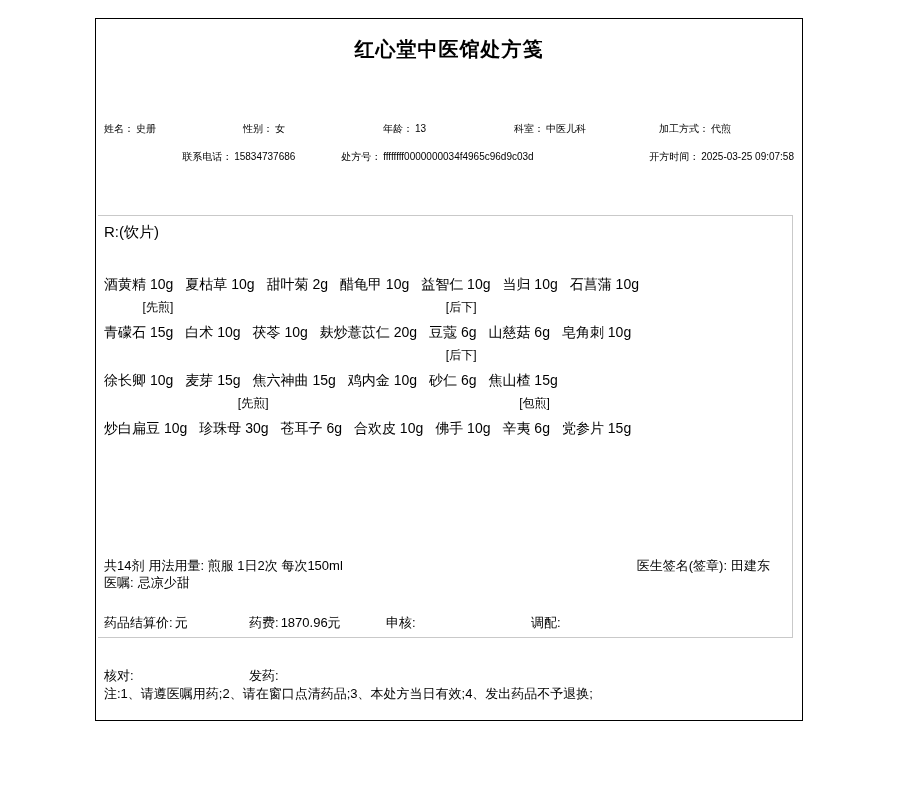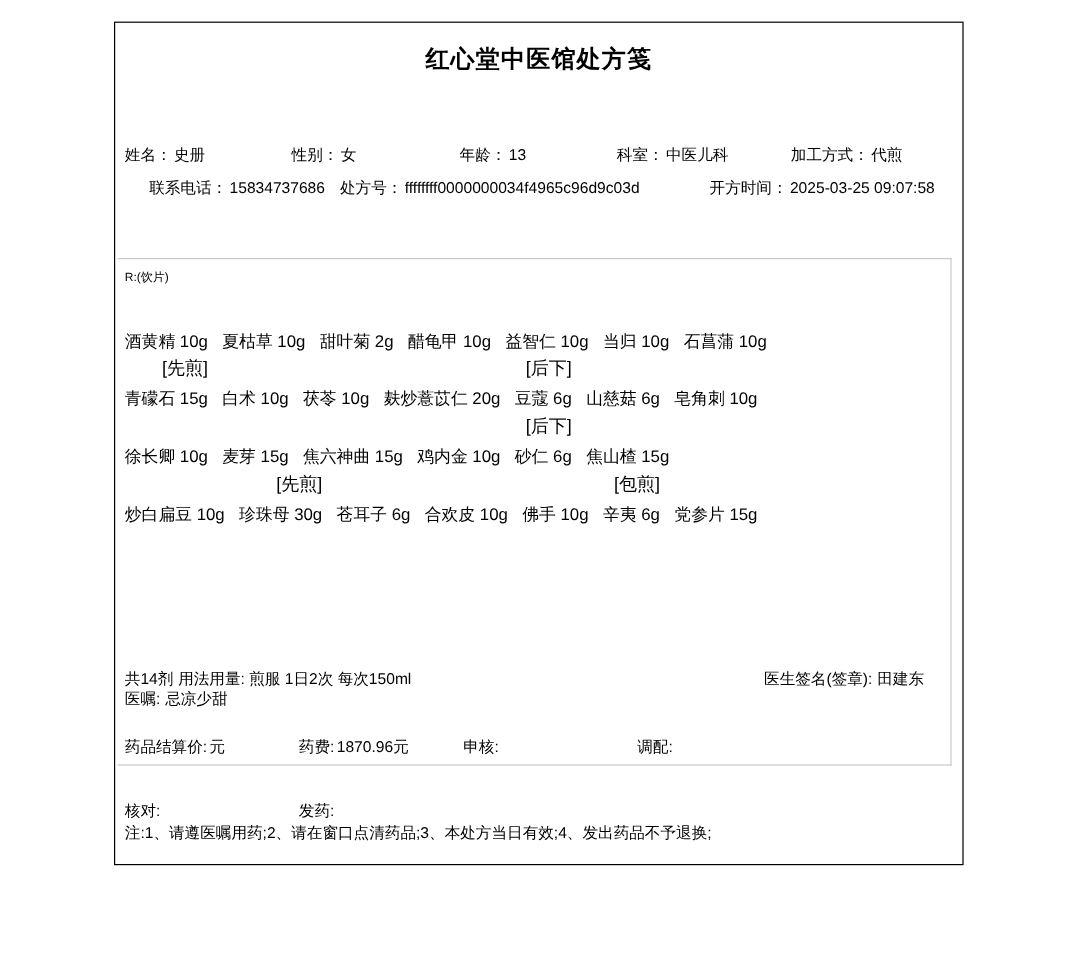--- a/index.html
+++ b/index.html
@@ -5,37 +5,37 @@
   * { margin:0; padding:0; box-sizing:border-box; }
   html,body { width:900px; height:800px; background:#ffffff; font-family:"Liberation Sans", sans-serif; color:#000; }
   .canvas { position:relative; width:812px; height:800px; background:#fff; overflow:hidden; }
 
   .sheet { position:absolute; left:95px; top:18px; width:708px; height:703px;
            border:1px solid #000; background:#fff; }
 
   .title { position:absolute; top:17px; left:0; right:0; text-align:center;
            font-size:20px; font-weight:bold; letter-spacing:1px; }
 
-  .prow { position:absolute; left:8px; right:23px; display:flex; font-size:13px; line-height:16px; white-space:nowrap; }
+  .prow { position:absolute; left:8px; right:8px; display:flex; font-size:10px; line-height:16px; white-space:nowrap; }
   .prow-1 { top:102px; }
   .prow-2 { top:130px;justify-content:flex-end; }
   .field { display:inline-block; white-space:nowrap; }
   .fvalue { margin-left:2px; }
 
   .rx-table { position:absolute; left:2px; top:196px; width:695px; height:423px; display:flex; }
   .diag-cell { width:145px; border:1px solid #c9c9c9; padding:7px 12px 6px 5px;
                font-size:13px; line-height:18px; }
   .rx-cell { flex:1; border:1px solid #c9c9c9; border-left:none; position:relative;
              padding:6px 0 0 6px; }
-  .rx-header { font-size:10px; height:22px; line-height:20px; }
+  .rx-header { font-size:15px; height:22px; line-height:20px; }
 
   .rx-row { display:flex; gap:12px; align-items:flex-end; }
   .med-block { display:inline-flex; flex-direction:column; white-space:nowrap;text-align:center; }
   .med-note { height:22px; display:flex; align-items:flex-end; justify-content:flex-end;
-              font-size:15px; line-height:13px; }
+              font-size:12px; line-height:13px; }
   .med-line { height:26px; display:flex; align-items:flex-end; font-size:14px; line-height:16px; }
 
   .rx-bottom { position:absolute; left:6px; right:0; bottom:46px; }
   .rx-summary-line { display:flex; justify-content:space-between; font-size:13px; line-height:17px; padding-right:22px; white-space:nowrap; }
   .rx-advice { font-size:13px; line-height:17px; }
   .sp { margin-left:4px; }
 
   .frow { position:absolute; left:8px; right:8px; display:flex; font-size:13px; line-height:16px; white-space:nowrap; }
   .frow-1 { top:596px; }
   .frow-2 { top:649px; }

